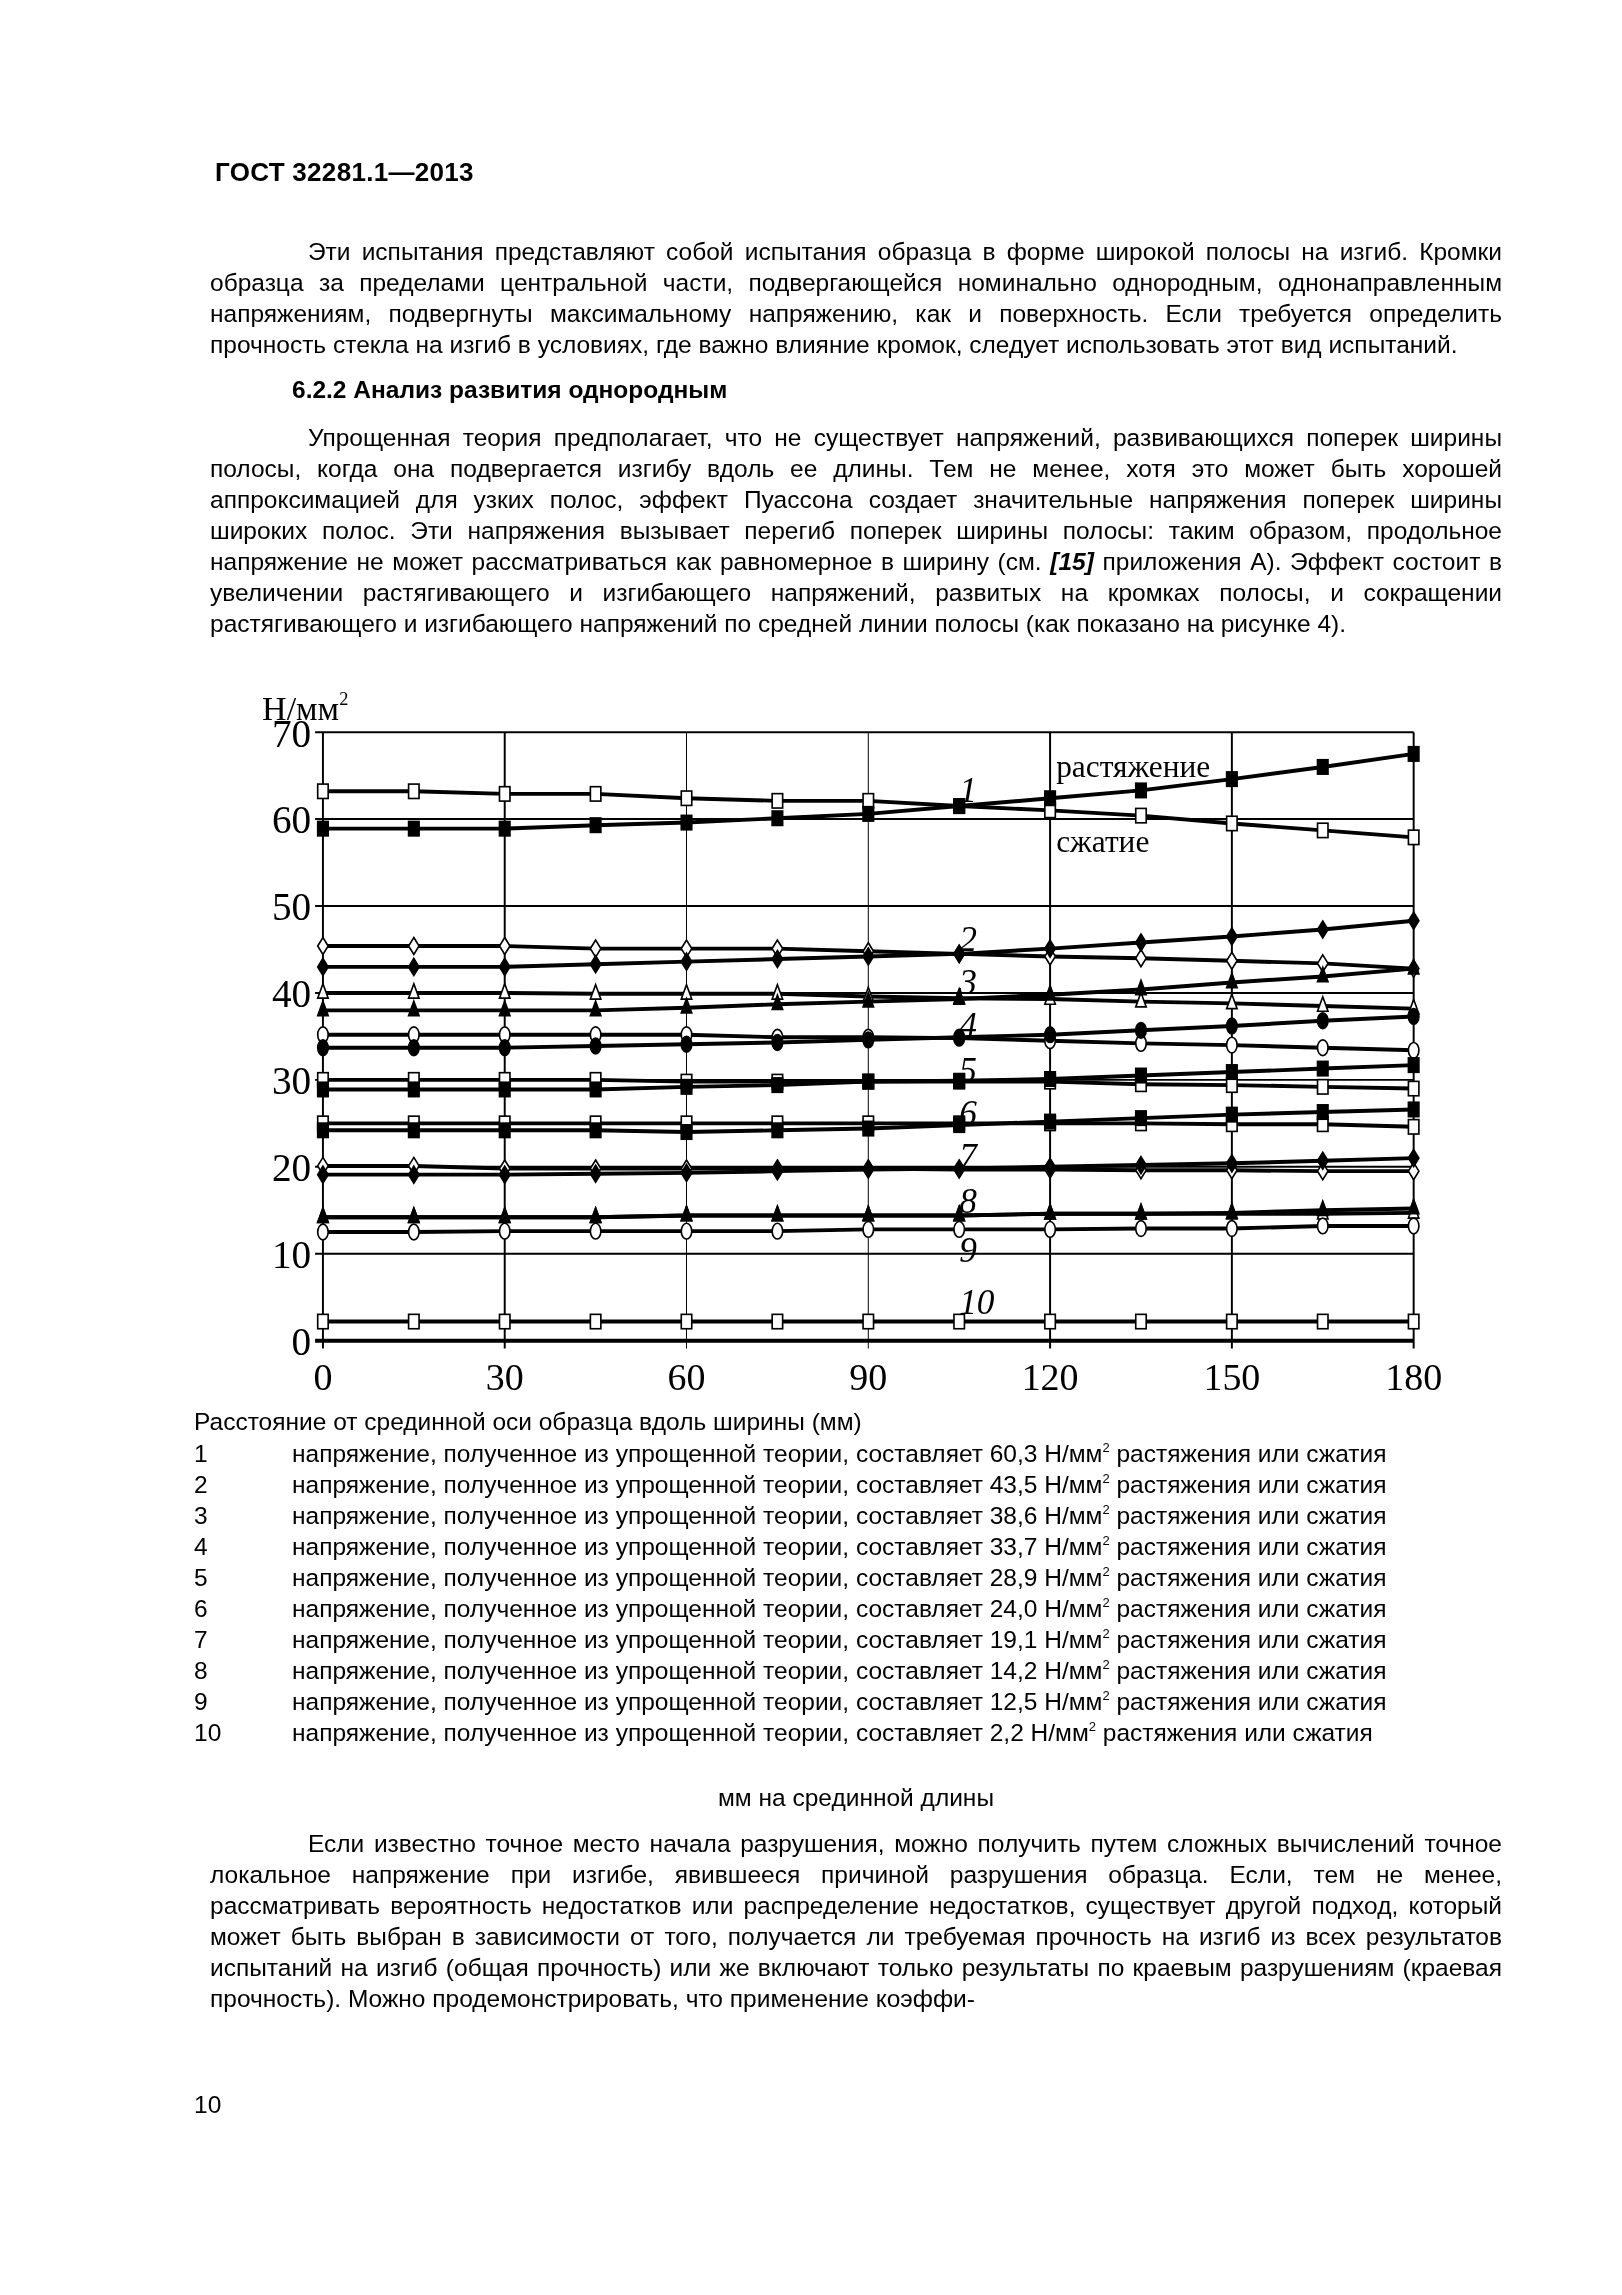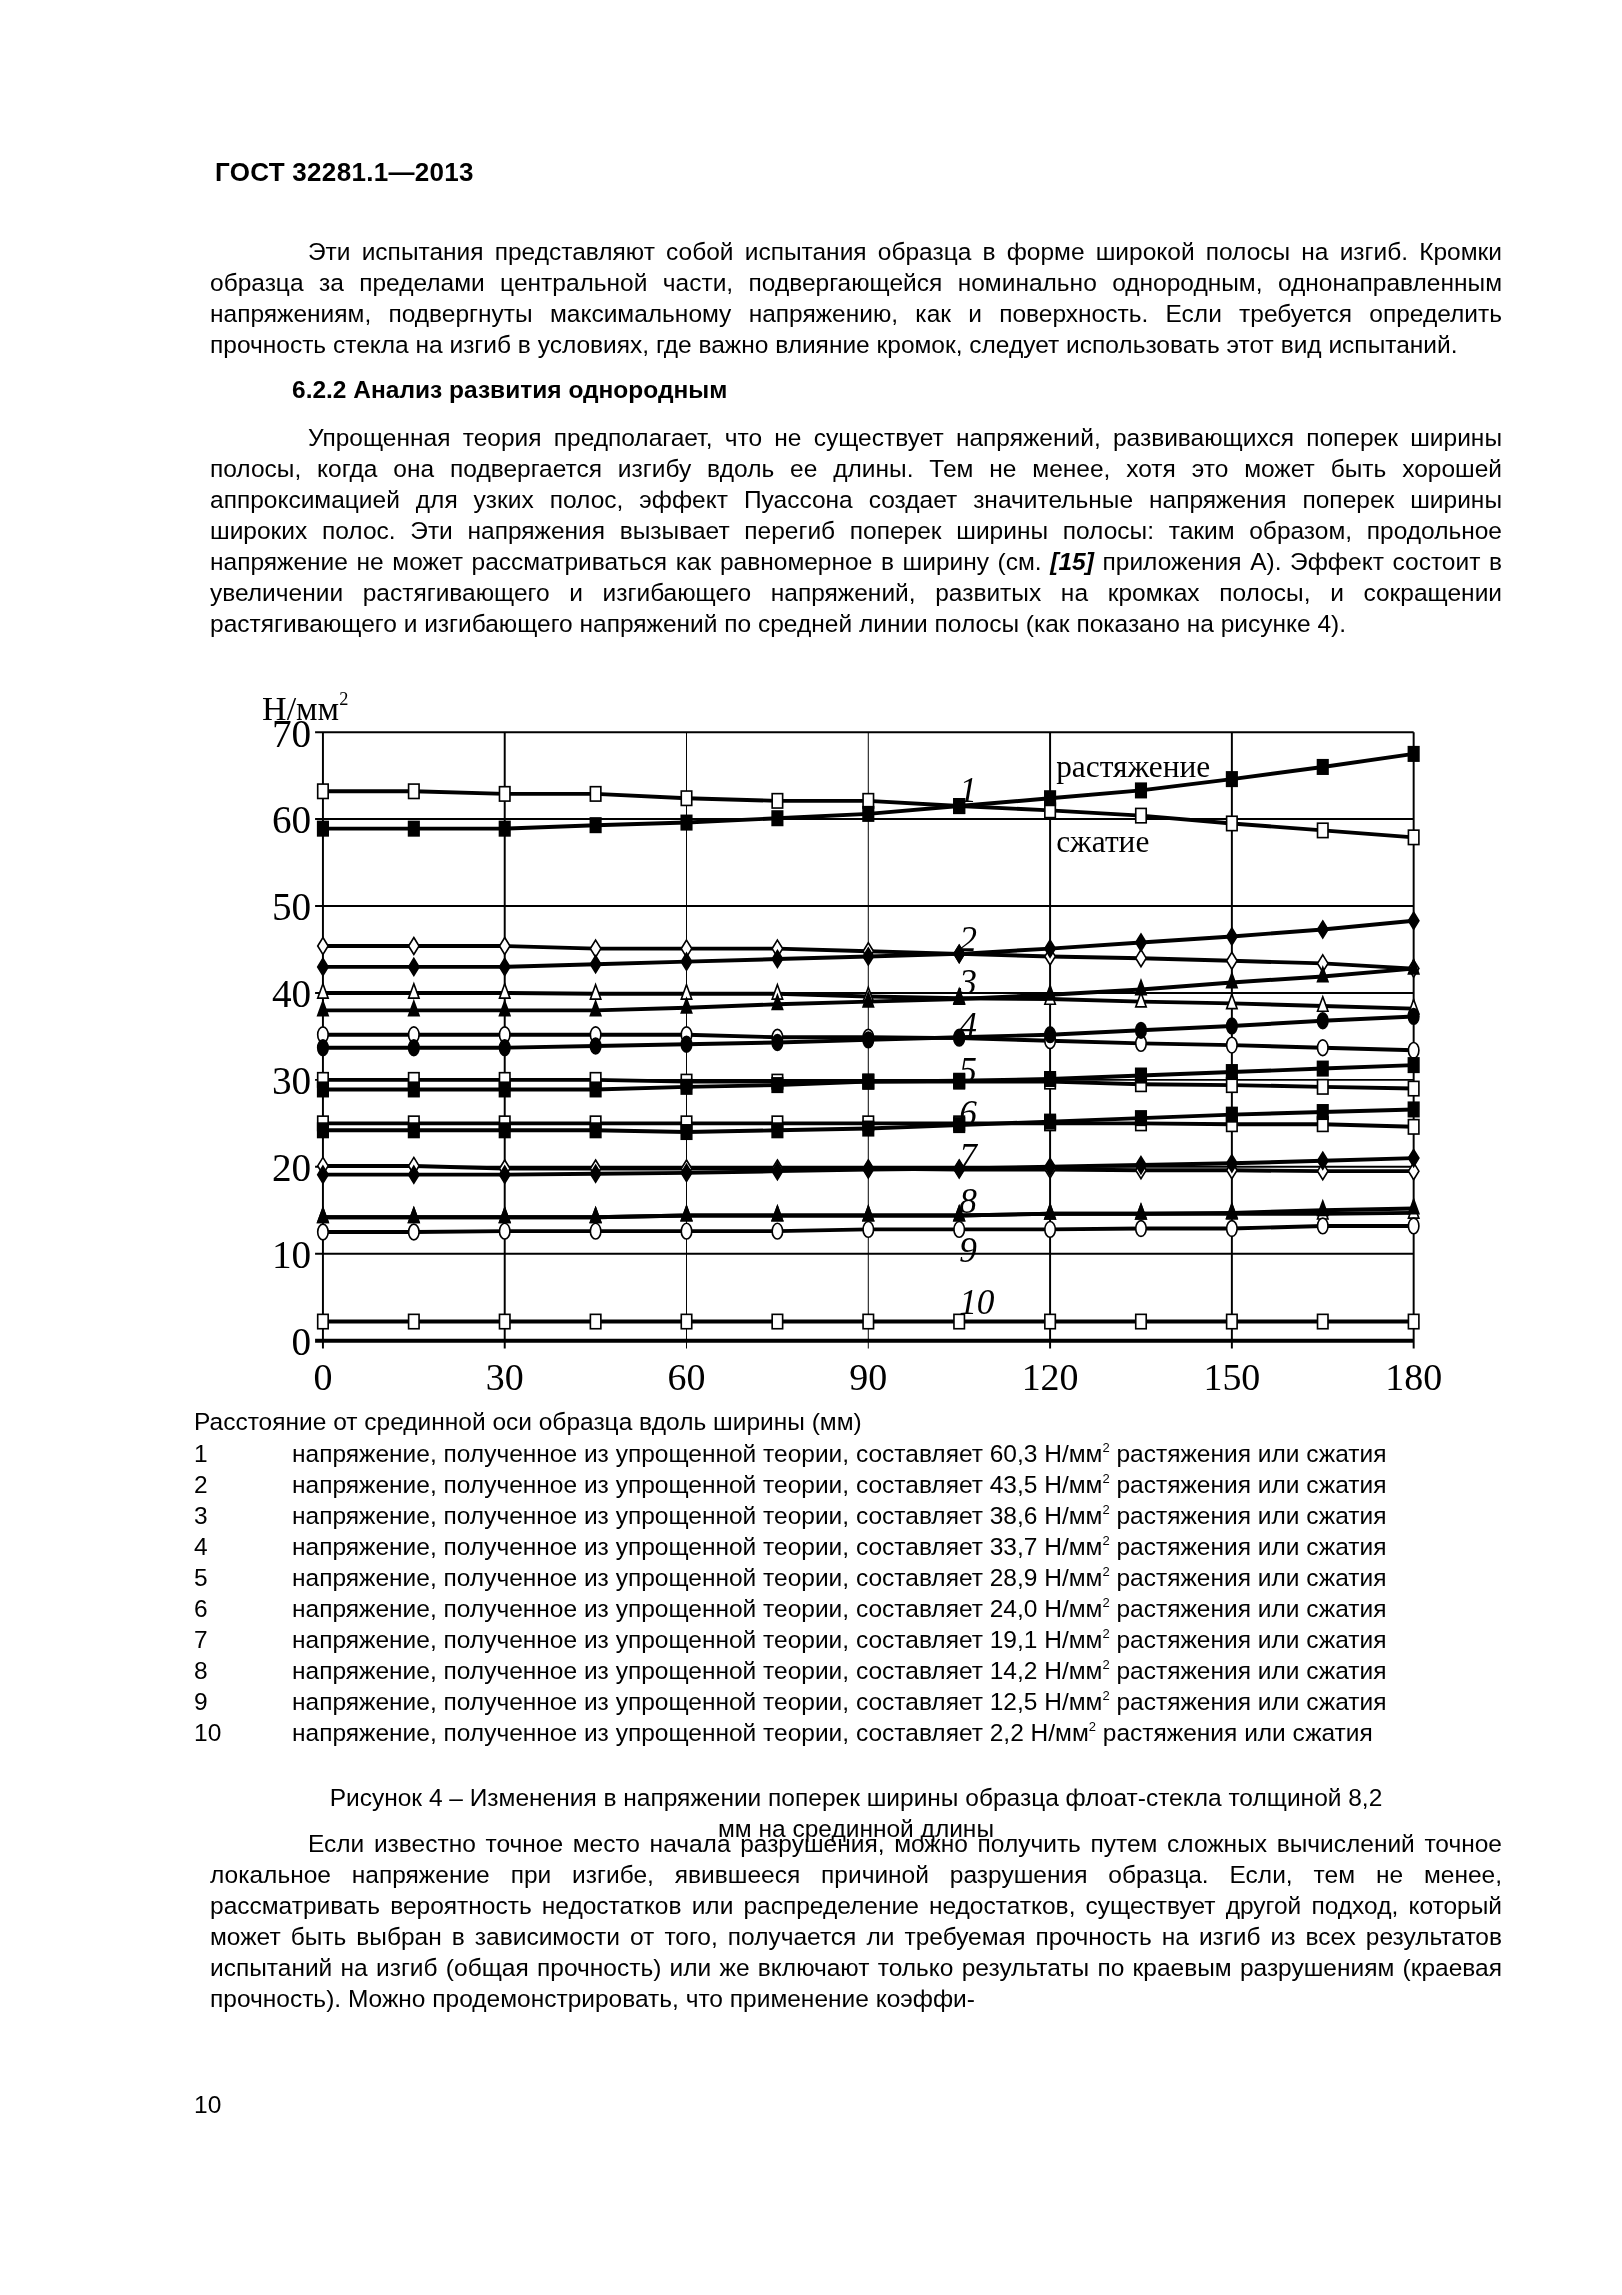--- a/index.html
+++ b/index.html
@@ -402,21 +402,20 @@
       <span class="legend-num">9</span>
       <span class="legend-text">напряжение, полученное из упрощенной теории, составляет 12,5 Н/мм<sup>2</sup> растяжения или сжатия</span>
     </div>
     <div class="legend-row">
       <span class="legend-num">10</span>
       <span class="legend-text">напряжение, полученное из упрощенной теории, составляет 2,2 Н/мм<sup>2</sup> растяжения или сжатия</span>
     </div>
   </div>
 
 <div class="figure-caption">
-  <div>Рисунок 4 – Изменения в напряжении поперек ширины образца флоат-стекла толщиной 8,2</div>
   <div>мм на срединной длины</div>
 </div>
 
 <div class="text-block" id="para3">
   <p>Если известно точное место начала разрушения, можно получить путем сложных вычислений точное локальное напряжение при изгибе, явившееся причиной разрушения образца. Если, тем не менее, рассматривать вероятность недостатков или распределение недостатков, существует другой подход, который может быть выбран в зависимости от того, получается ли требуемая прочность на изгиб из всех результатов испытаний на изгиб (общая прочность) или же включают только результаты по краевым разрушениям (краевая прочность). Можно продемонстрировать, что применение коэффи-</p>
 </div>
 
 <div class="page-number">10</div>
 
 

